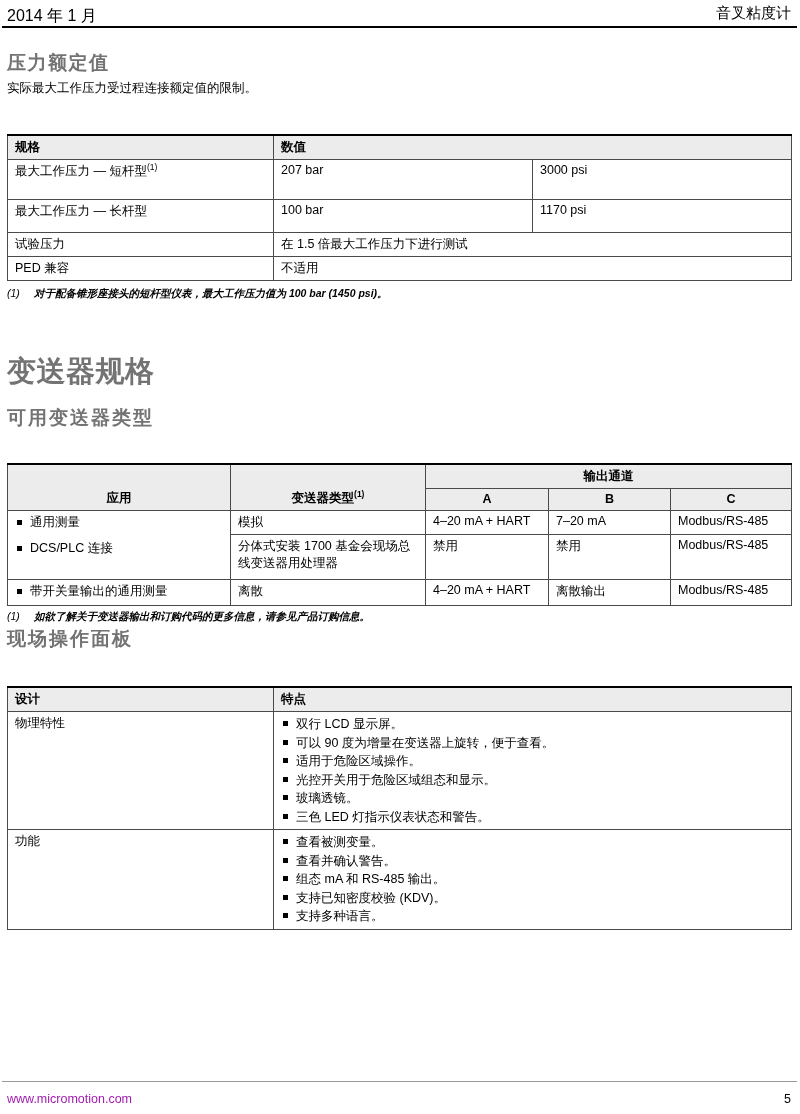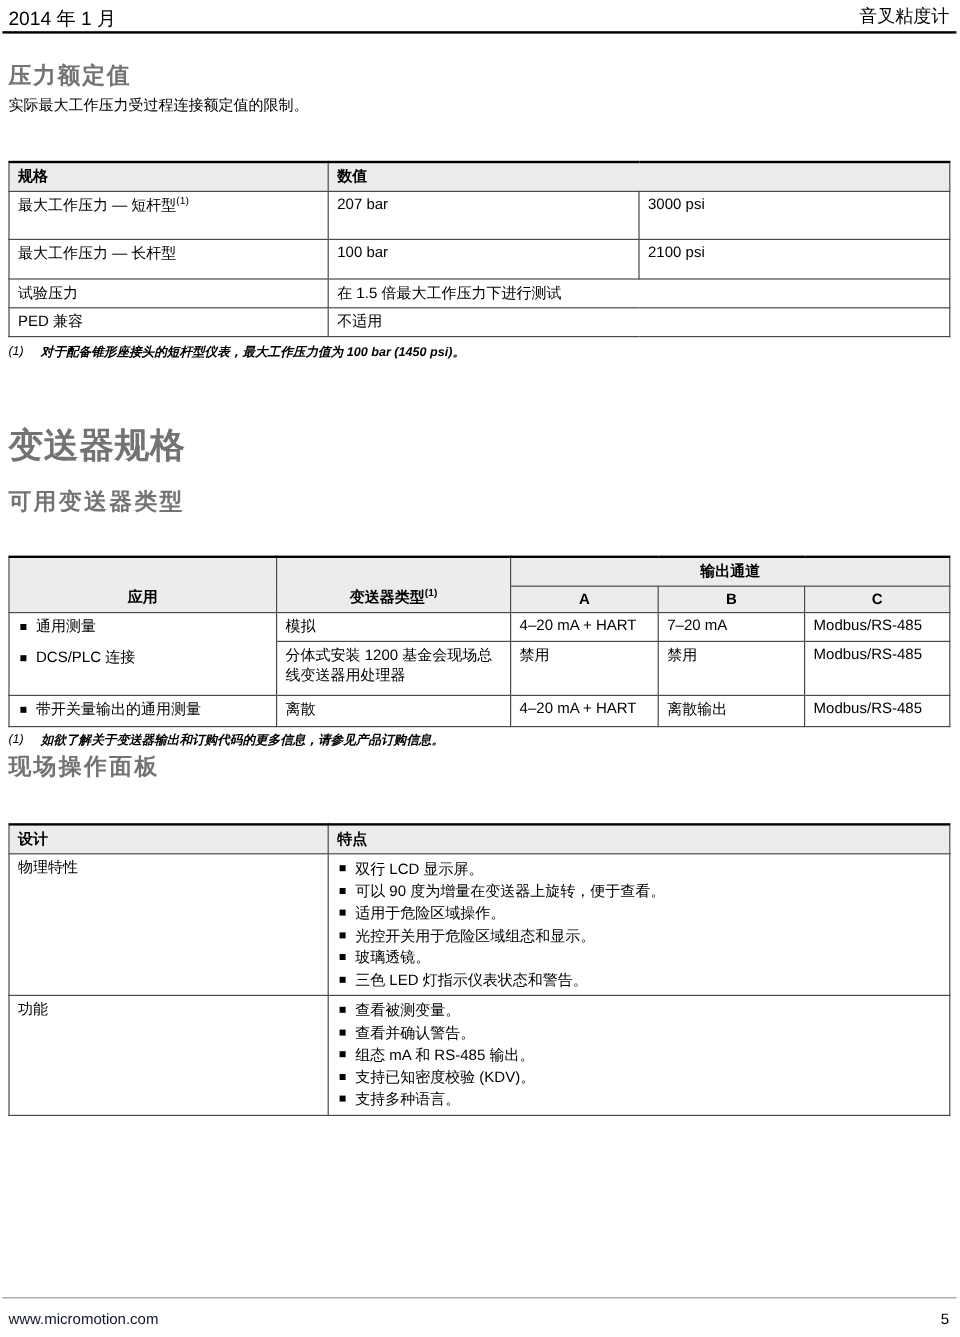--- a/index.html
+++ b/index.html
@@ -6,21 +6,21 @@
   .page{
     position:relative;width:800px;height:1114px;background:#ffffff;
     font-family:"Liberation Sans","DejaVu Sans",sans-serif;color:#000;
     overflow:hidden;
   }
   
   .hdr-date{position:absolute;top:6px;left:7px;font-size:16px;}
   .hdr-title{position:absolute;top:4px;right:9px;font-size:15px;font-weight:normal;}
   .topline{position:absolute;top:26px;left:2px;width:795px;height:2px;background:#000;}
   .footline{position:absolute;top:1081px;left:2px;width:795px;height:1px;background:#9a9a9a;}
-  .ftr-url{position:absolute;top:1092px;left:7px;font-size:12.5px;color:#0f172a;text-decoration:none;}
+  .ftr-url{position:absolute;top:1092px;left:7px;font-size:12.5px;color:#a21caf;text-decoration:none;}
   .ftr-page{position:absolute;top:1092px;right:9px;font-size:12.5px;}
   
   .h-blue{position:absolute;left:7px;font-weight:bold;color:#737373;letter-spacing:1px;}
   .h1a{top:50px;font-size:19px;letter-spacing:1.5px;}
   .h-main{top:352px;font-size:29px;letter-spacing:0.5px;}
   .h2a{top:405px;font-size:19px;letter-spacing:2px;}
   .h2b{top:626px;font-size:19px;letter-spacing:2px;}
   .intro{position:absolute;top:80px;left:7px;font-size:12.5px;}
   
   table{border-collapse:collapse;table-layout:fixed;width:784px;font-size:12.5px;
@@ -75,21 +75,21 @@
       </thead>
       <tbody>
         <tr style="height:40px">
           <td><span>最大工作压力 — 短杆型</span><sup class="fn">(1)</sup></td>
           <td>207 bar</td>
           <td>3000 psi</td>
         </tr>
         <tr style="height:33px">
           <td>最大工作压力 — 长杆型</td>
           <td>100 bar</td>
-          <td>2100 psi</td>
+          <td>1170 psi</td>
         </tr>
         <tr style="height:23px">
           <td>试验压力</td>
           <td colspan="2">在 1.5 倍最大工作压力下进行测试</td>
         </tr>
         <tr style="height:23px">
           <td>PED 兼容</td>
           <td colspan="2">不适用</td>
         </tr>
       </tbody>
@@ -136,21 +136,21 @@
                 <span class="sq"></span>
                 <span>DCS/PLC 连接</span>
               </div>
           </td>
           <td>模拟</td>
           <td>4–20 mA + HART</td>
           <td>7–20 mA</td>
           <td>Modbus/RS-485</td>
         </tr>
         <tr style="height:45px">
-          <td>分体式安装 1200 基金会现场总线变送器用处理器</td>
+          <td>分体式安装 1700 基金会现场总线变送器用处理器</td>
           <td>禁用</td>
           <td>禁用</td>
           <td>Modbus/RS-485</td>
         </tr>
         <tr style="height:26px">
           <td>
             <div class="li app-item">
                 <span class="sq"></span>
                 <span>带开关量输出的通用测量</span>
               </div>

